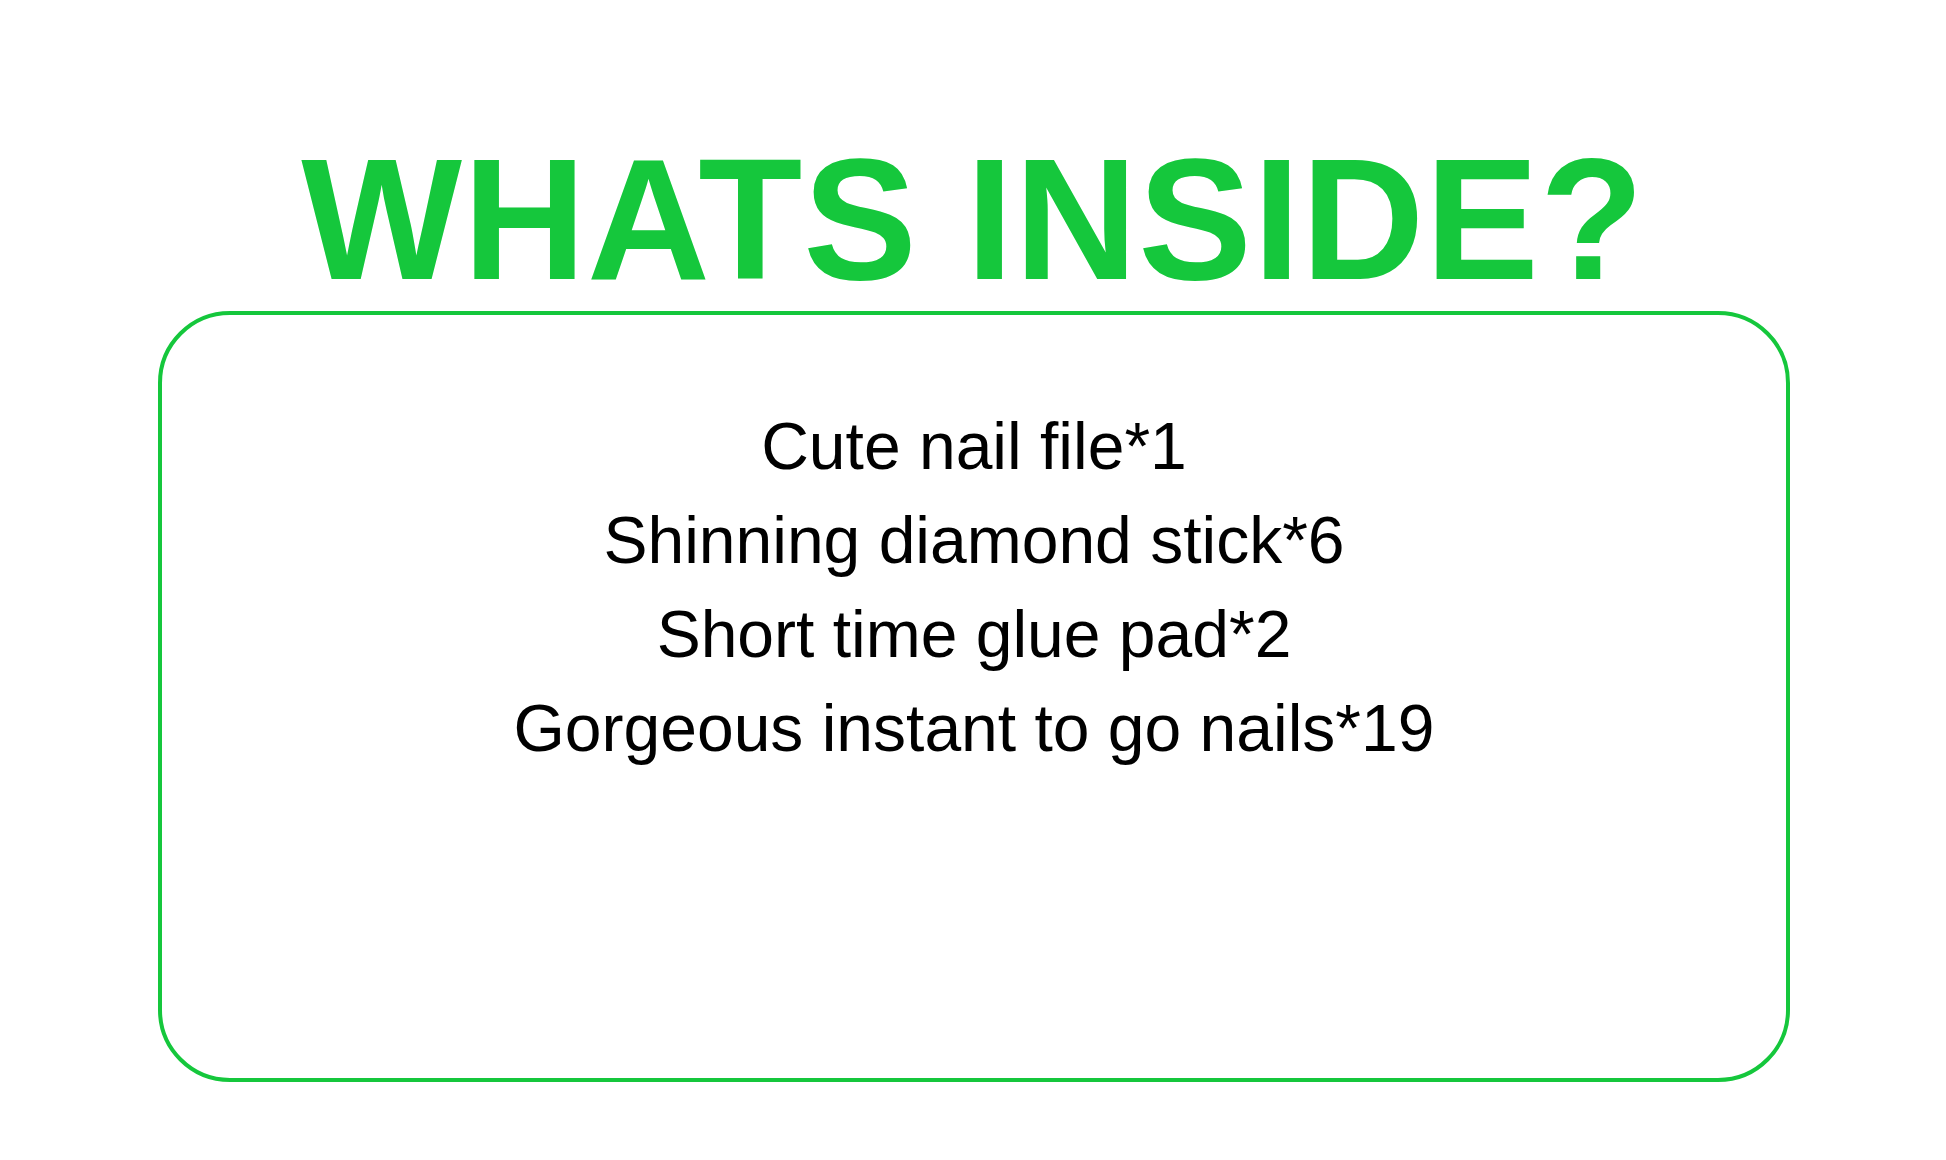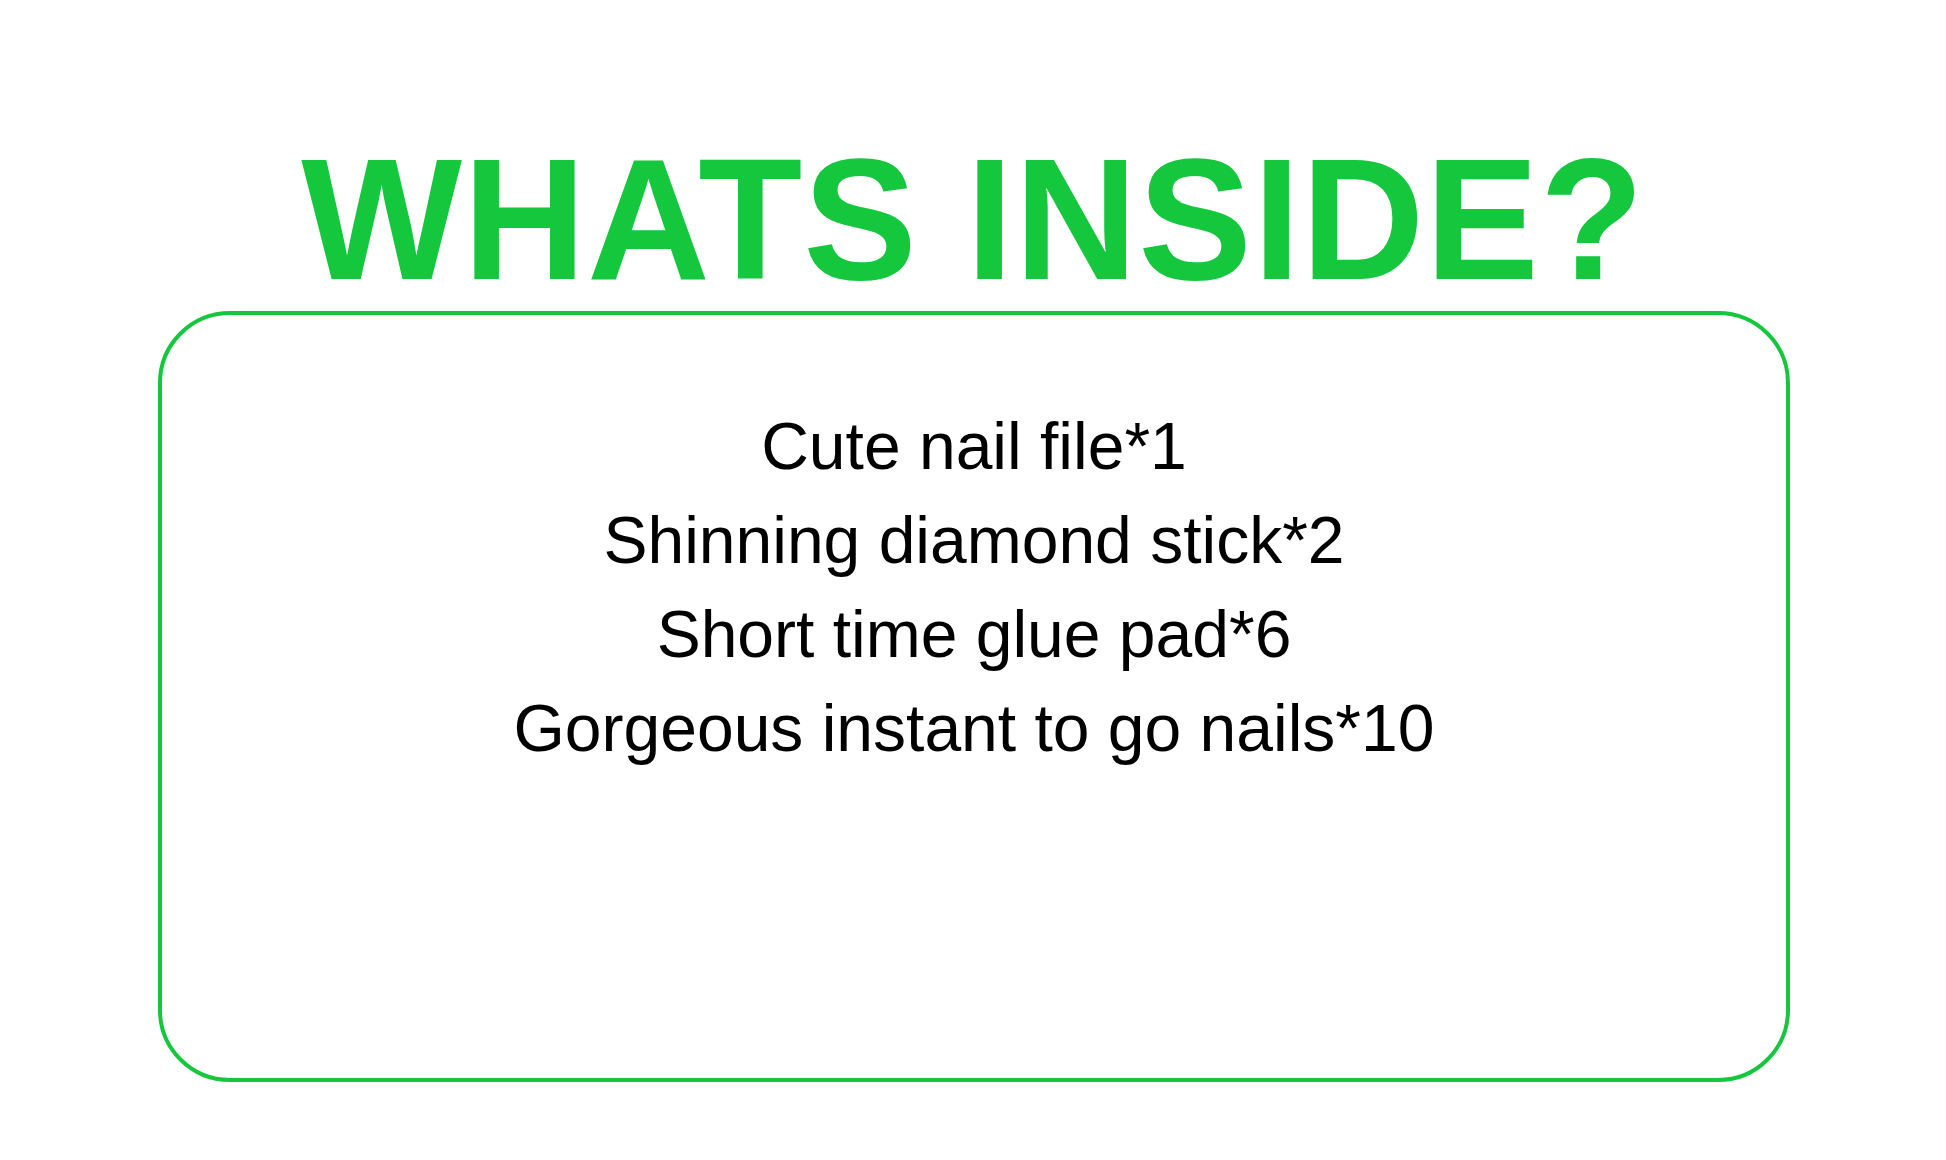--- a/index.html
+++ b/index.html
@@ -79,20 +79,20 @@
 <body>
 
 <div id="page">
 
   <h1 id="heading-title">WHATS INSIDE?</h1>
 
   <section id="contents-card">
 
     <div id="contents-list">
       <div class="contents-line">Cute nail file*1</div>
-      <div class="contents-line">Shinning diamond stick*2</div>
-      <div class="contents-line">Short time glue pad*6</div>
-      <div class="contents-line">Gorgeous instant to go nails*10</div>
+      <div class="contents-line">Shinning diamond stick*6</div>
+      <div class="contents-line">Short time glue pad*2</div>
+      <div class="contents-line">Gorgeous instant to go nails*19</div>
     </div>
 
   </section>
 
 </div>
 
 </body></html>

